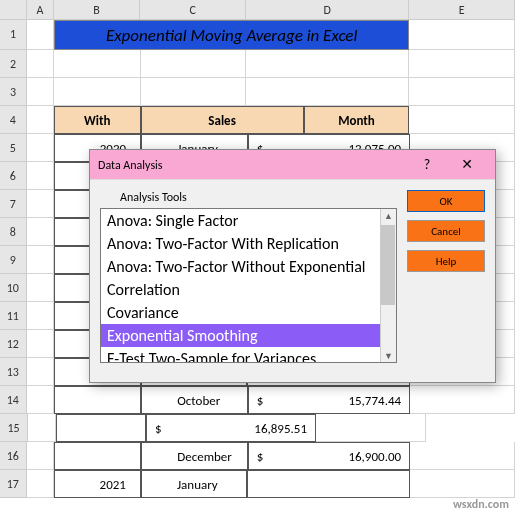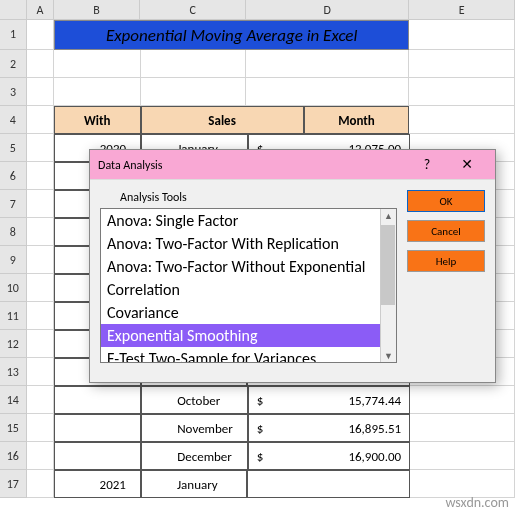--- a/index.html
+++ b/index.html
@@ -27,21 +27,21 @@
 .listbox { background: #fff; border: 1px solid #7a7a7a; height: 155px; overflow: hidden; position: relative; }
 .listbox .item { font-size: 16px; padding: 2px 6px; white-space: nowrap; }
 .listbox .item.sel { background: #8b5cf6; color: #fff; }
 .listbox .sb { position: absolute; right: 0; top: 0; bottom: 0; width: 16px; background: #f0f0f0; border-left: 1px solid #ccc; }
 .listbox .sb::before { content: '▲'; position: absolute; top: 1px; left: 3px; font-size: 9px; color: #666; }
 .listbox .sb::after { content: '▼'; position: absolute; bottom: 1px; left: 3px; font-size: 9px; color: #666; }
 .listbox .thumb { position: absolute; right: 1px; top: 16px; width: 14px; height: 80px; background: #c8c8c8; }
 .dlg-right { width: 78px; display: flex; flex-direction: column; gap: 8px; }
 .dlg-right button { height: 22px; font-size: 11px; background: #f97316; border: 1px solid #999; cursor: pointer; }
 .dlg-right button.ok { border: 1px solid #0a63c7; }
-.watermark { position: absolute; right: 6px; bottom: 4px; font-size: 14px; color: #999; }
+.watermark { position: absolute; right: 6px; bottom: 4px; font-size: 12px; color: #999; font-weight: bold; }
 </style>
 </head>
 <body>
 
 <div class="sheet">
   <div class="colheads">
     <div class="colh wa"></div>
     <div class="colh wa">A</div>
     <div class="colh wb">B</div>
     <div class="colh wc">C</div>
@@ -162,21 +162,20 @@
     <div class="cell wd tbl sales">
         <span>$</span>
         <span>15,774.44</span>
       </div>
     <div class="cell we"></div>
   </div>
   <div class="row">
     <div class="rowh">15</div>
     <div class="cell wa"></div>
     <div class="cell wb tbl"></div>
-    <div class="cell wc tbl">November</div>
     <div class="cell wd tbl sales">
         <span>$</span>
         <span>16,895.51</span>
       </div>
     <div class="cell we"></div>
   </div>
   <div class="row">
     <div class="rowh">16</div>
     <div class="cell wa"></div>
     <div class="cell wb tbl"></div>

